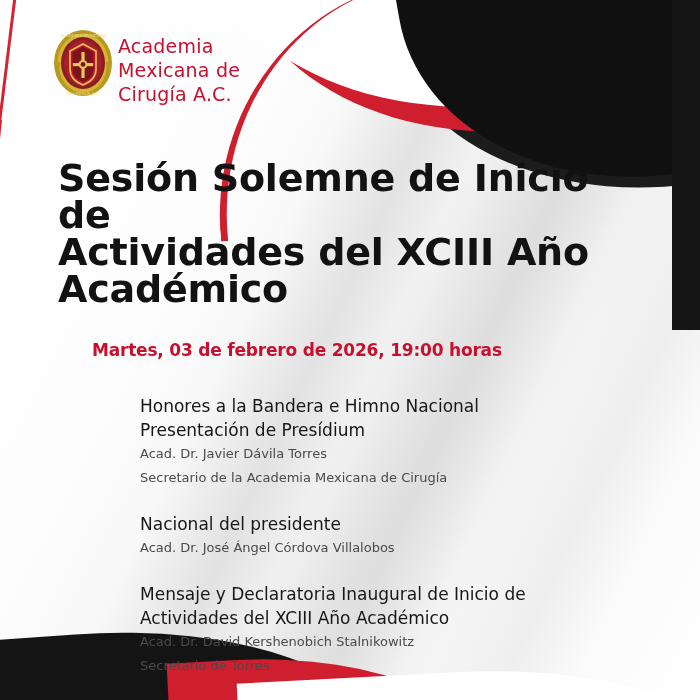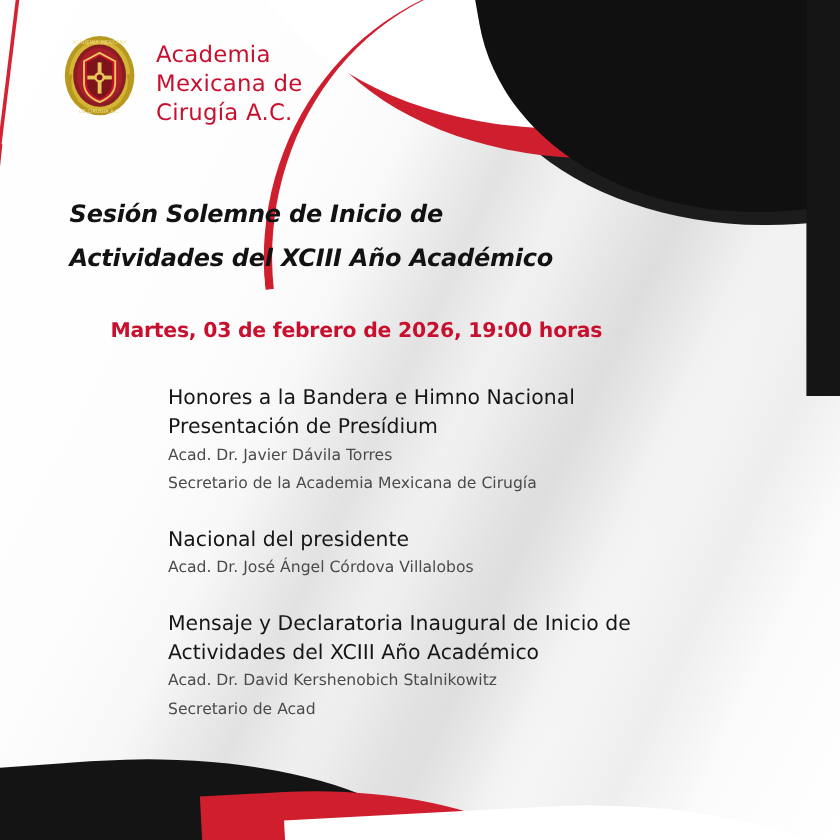--- a/index.html
+++ b/index.html
@@ -150,21 +150,21 @@
     transform: rotate(-3deg);
   }
 
   
   .header {
     position: absolute;
     left: 52px;
     top: 28px;
     display: flex;
     align-items: flex-start;
-    gap: 16px;
+    gap: 4px;
     z-index: 5;
   }
   .crest {
     position: relative;
     width: 62px;
     height: 70px;
     flex: 0 0 auto;
   }
   .crest svg { display: block; }
   .org-name {
@@ -182,25 +182,24 @@
     position: absolute;
     left: 0;
     top: 160px;
     width: 700px;
     z-index: 5;
   }
   .title {
     margin: 0 60px 0 58px;
     font-family: "DejaVu Sans", sans-serif;
     font-weight: bold;
-    font-size: 20px;
+    font-size: 38px;
     line-height: 37px;
     color: #121212;
     letter-spacing: -0.2px;
-    font-style: italic;
   }
   .date {
     margin: 28px 0 0 92px;
     font-family: "DejaVu Sans", sans-serif;
     font-weight: bold;
     font-size: 17px;
     line-height: 28px;
     color: #c8102e;
     letter-spacing: -0.2px;
   }
@@ -293,18 +292,18 @@
 
       <div class="agenda-item">
         <div class="ag-head">Nacional del presidente</div>
         <div class="ag-sub">Acad. Dr. José Ángel Córdova Villalobos</div>
       </div>
 
       <div class="agenda-item">
         <div class="ag-head">Mensaje y Declaratoria Inaugural de Inicio de</div>
         <div class="ag-head">Actividades del XCIII Año Académico</div>
         <div class="ag-sub">Acad. Dr. David Kershenobich Stalnikowitz</div>
-        <div class="ag-sub">Secretario de Acad</div>
+        <div class="ag-sub">Secretario de Torres</div>
       </div>
 
     </div>
   </div>
 </div>
 
 </body></html>

